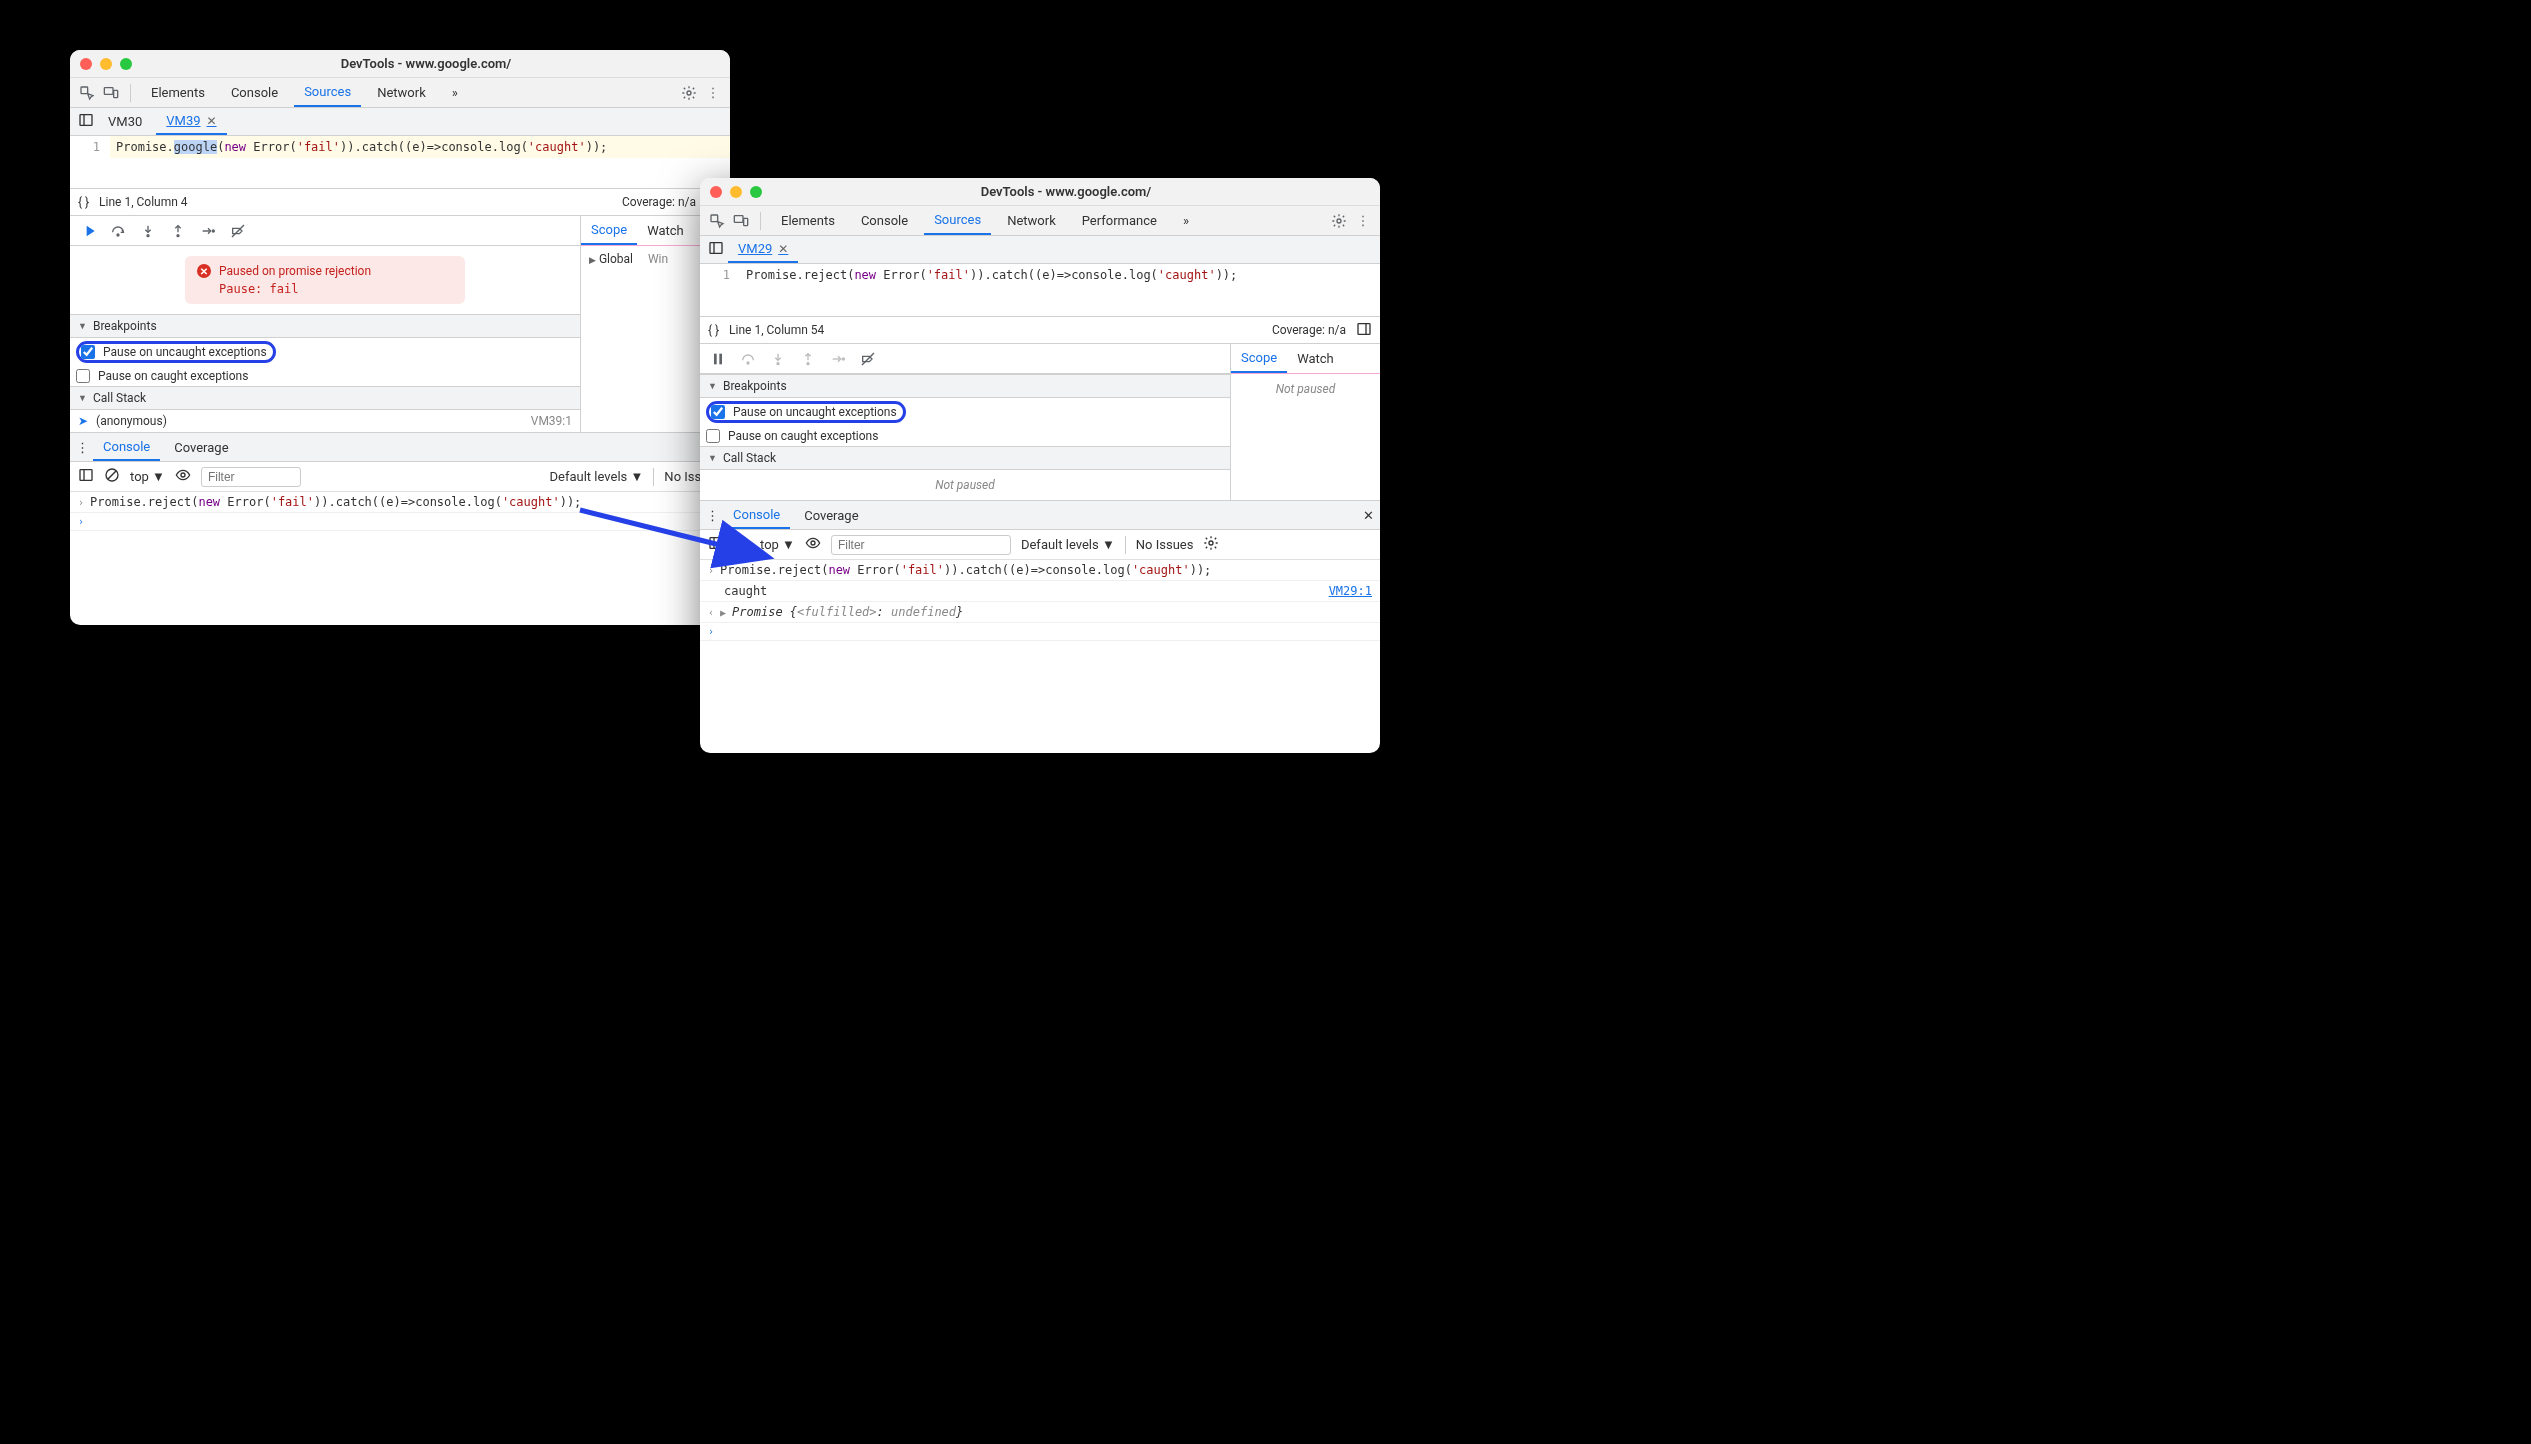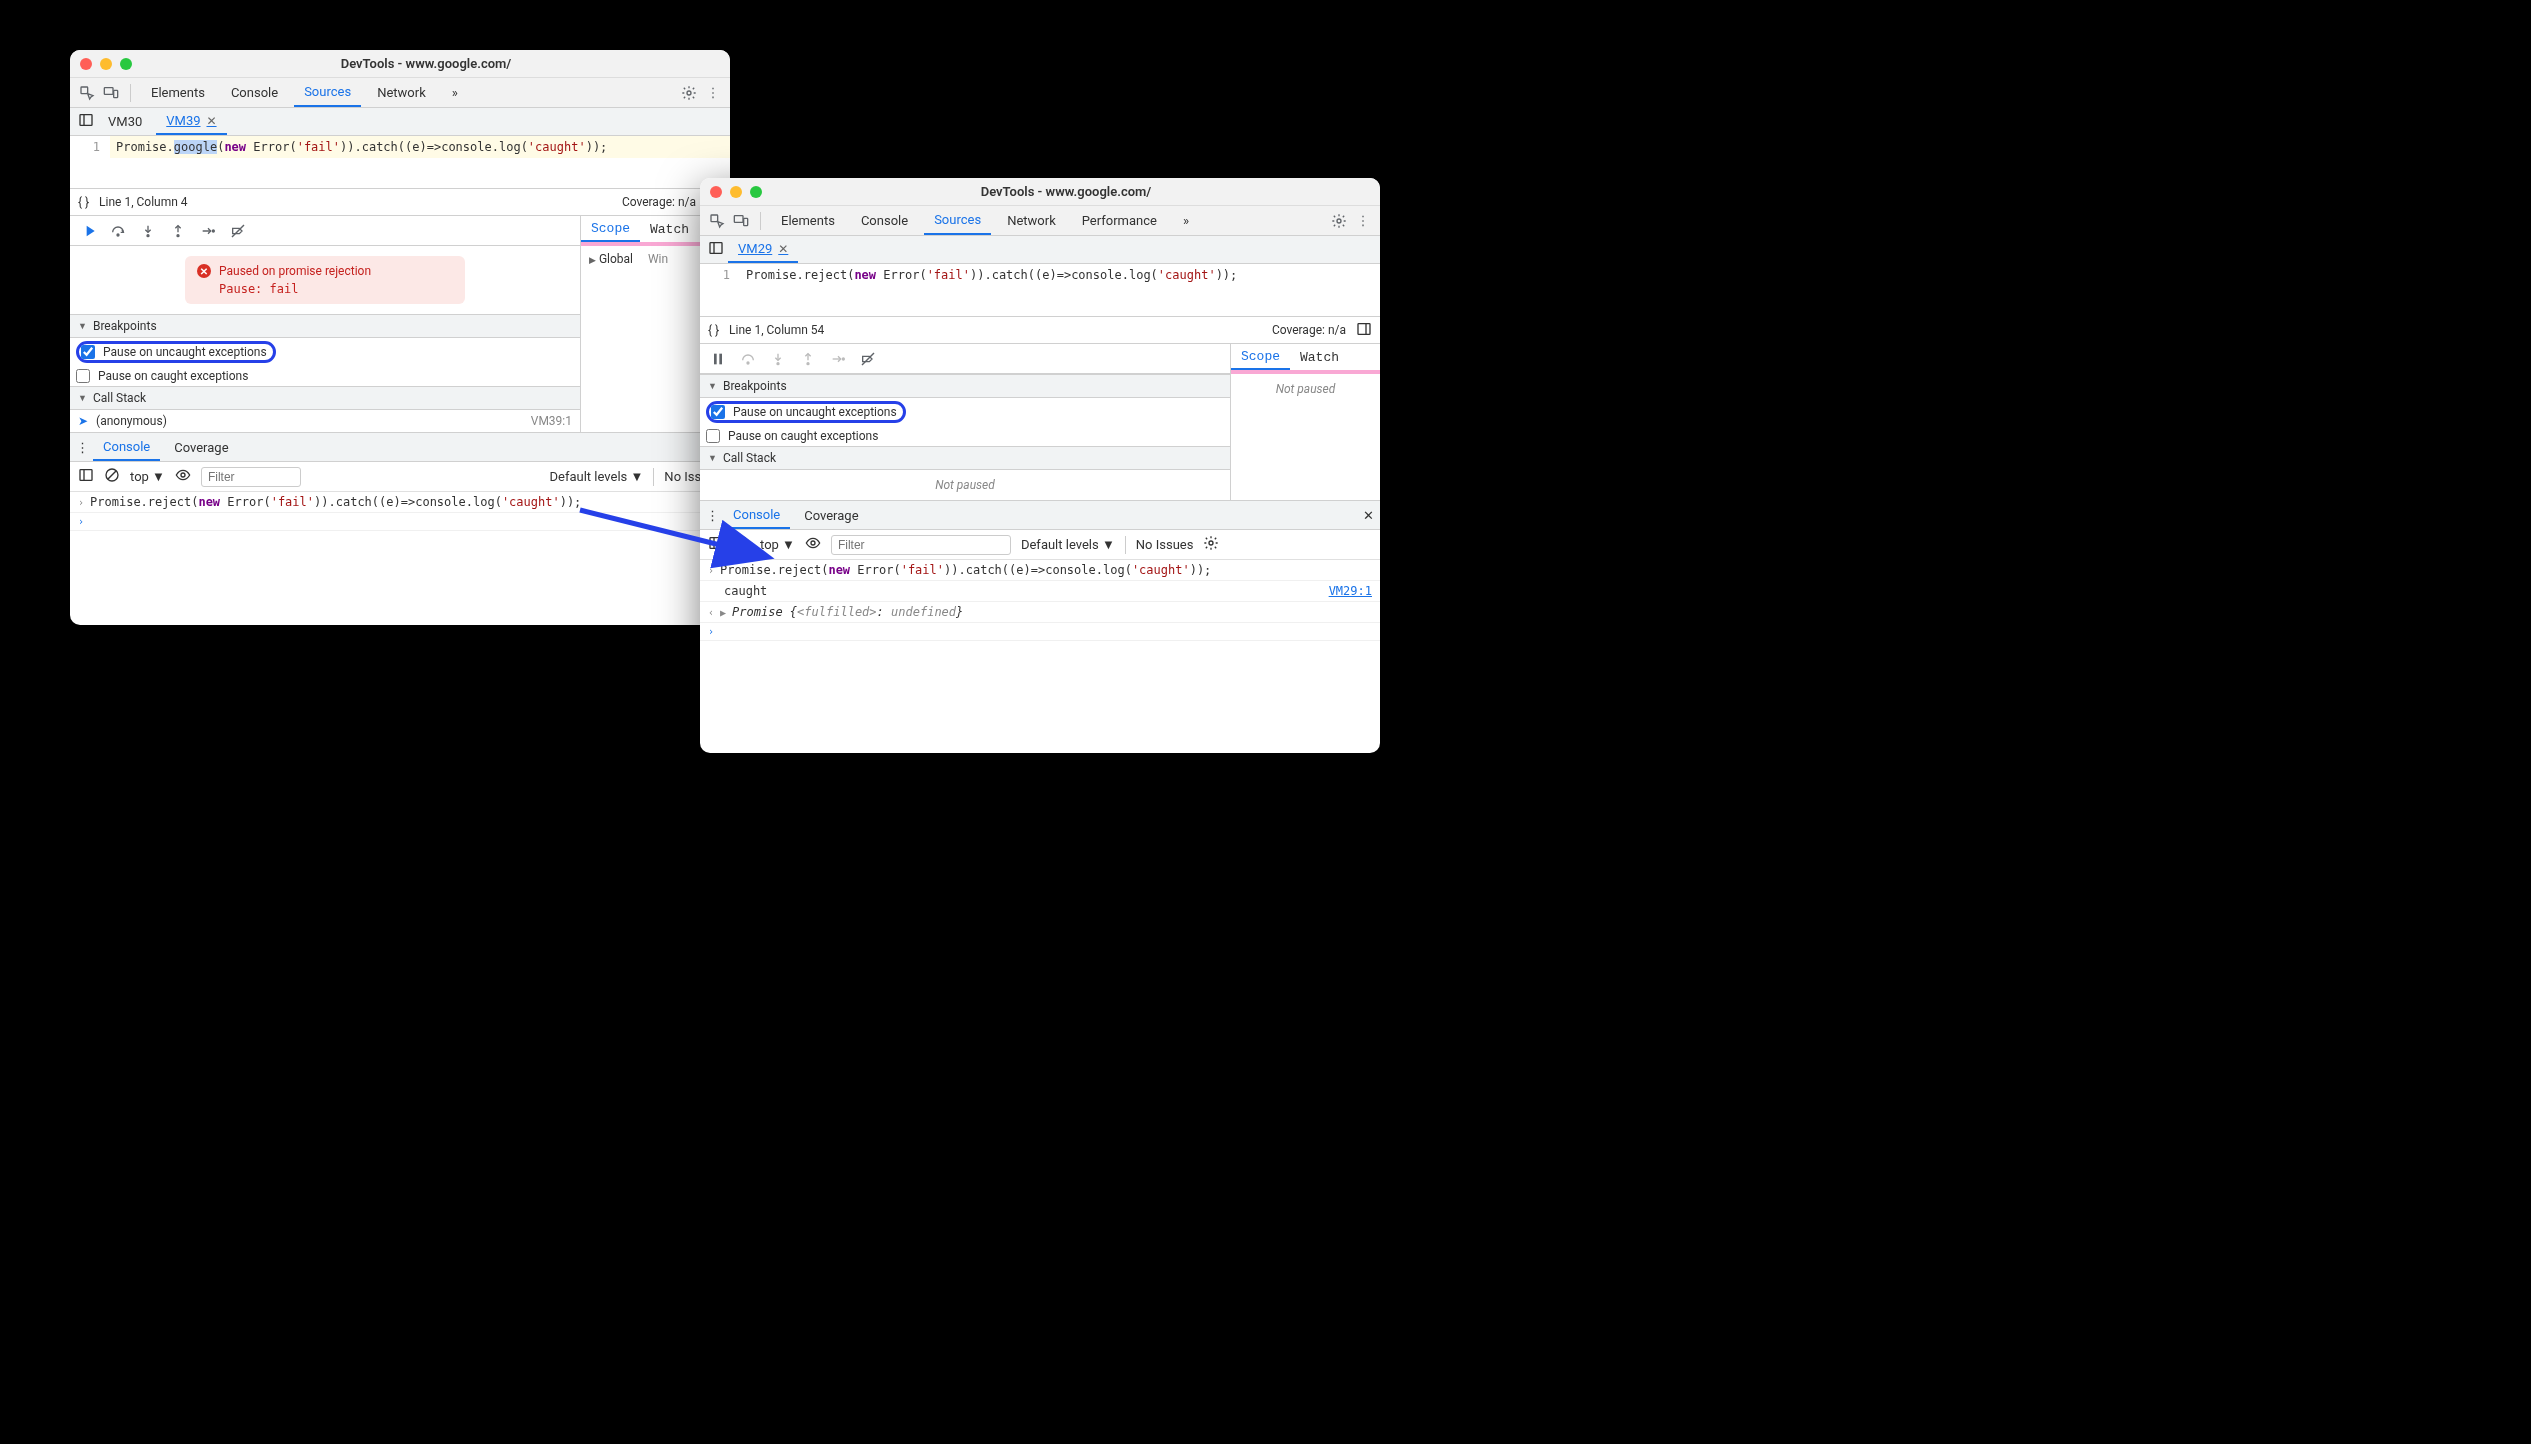--- a/index.html
+++ b/index.html
@@ -19,29 +19,29 @@
 .tabbar .tab.active { color: #1a73e8; border-bottom: 2px solid #1a73e8; }
 .tabbar .spacer { flex: 1; }
 .subtabbar { height: 28px; background: #f1f3f4; display: flex; align-items: center; padding: 0 8px; gap: 4px; border-bottom: 1px solid #d0d0d0; }
 .subtab { padding: 0 10px; height: 100%; display: flex; align-items: center; gap: 6px; color: #333; cursor: pointer; }
 .subtab.active { color: #1a73e8; border-bottom: 2px solid #1a73e8; text-decoration: underline; }
 .subtab .close { font-size: 12px; color: #666; }
 .code-area { display: flex; background: #fff; }
 .gutter { width: 40px; text-align: right; padding: 4px 10px 4px 0; color: #999; font-family: Menlo, monospace; font-size: 12px; background: #fff; }
 .code-line { padding: 4px 6px; font-family: Menlo, monospace; font-size: 12px; white-space: pre; flex: 1; }
 .hl-yellow { background: #fffbe6; }
-.tok-kw { color: #708; font-weight: bold; }
+.tok-kw { color: #708; }
 .tok-str { color: #a31515; }
 .tok-sel { background: #bcd5f7; }
 .statusbar { height: 28px; display: flex; align-items: center; padding: 0 8px; gap: 10px; border-top: 1px solid #d0d0d0; border-bottom: 1px solid #d0d0d0; background: #fff; font-size: 12px; color: #333; }
 .statusbar .spacer { flex: 1; }
 .dbg-toolbar { height: 30px; display: flex; align-items: center; gap: 14px; padding: 0 10px; border-bottom: 1px solid #d0d0d0; background: #fff; }
 .dbg-toolbar .icon, .dbg-toolbar span.icon { color: #5f6368; display: flex; align-items: center; }
 .dbg-toolbar .icon.disabled { color: #bbb; }
-.pane-tabs { height: 30px; display: flex; align-items: center; border-bottom: 4px solid #f9a8d4; font-family: Liberation Mono, monospace; }
+.pane-tabs { height: 30px; display: flex; align-items: center; border-bottom: 1px solid #f9a8d4; }
 .pane-tabs .ptab { padding: 0 10px; height: 100%; display: flex; align-items: center; cursor: pointer; }
 .pane-tabs .ptab.active { color: #1a73e8; border-bottom: 2px solid #1a73e8; }
 .pane-body { padding: 6px 8px; font-size: 12px; color: #333; }
 .pause-msg { margin: 10px auto; width: 280px; background: #fce8e6; border-radius: 6px; padding: 8px 12px; font-size: 12px; }
 .pause-msg .head { display: flex; align-items: center; gap: 8px; color: #c5221f; margin-bottom: 4px; }
 .pause-msg .err-icon { width: 14px; height: 14px; background: #d93025; border-radius: 50%; display: inline-flex; align-items: center; justify-content: center; color: #fff; font-size: 10px; font-weight: bold; }
 .pause-msg .detail { font-family: Menlo, monospace; color: #c5221f; margin-left: 22px; }
 .section-head { height: 24px; display: flex; align-items: center; gap: 6px; padding: 0 8px; background: #f1f3f4; font-size: 12px; border-top: 1px solid #d0d0d0; border-bottom: 1px solid #d0d0d0; }
 .section-head .tri { font-size: 9px; color: #666; }
 .bp-row { display: flex; align-items: center; gap: 8px; padding: 3px 8px 3px 6px; font-size: 12px; }

